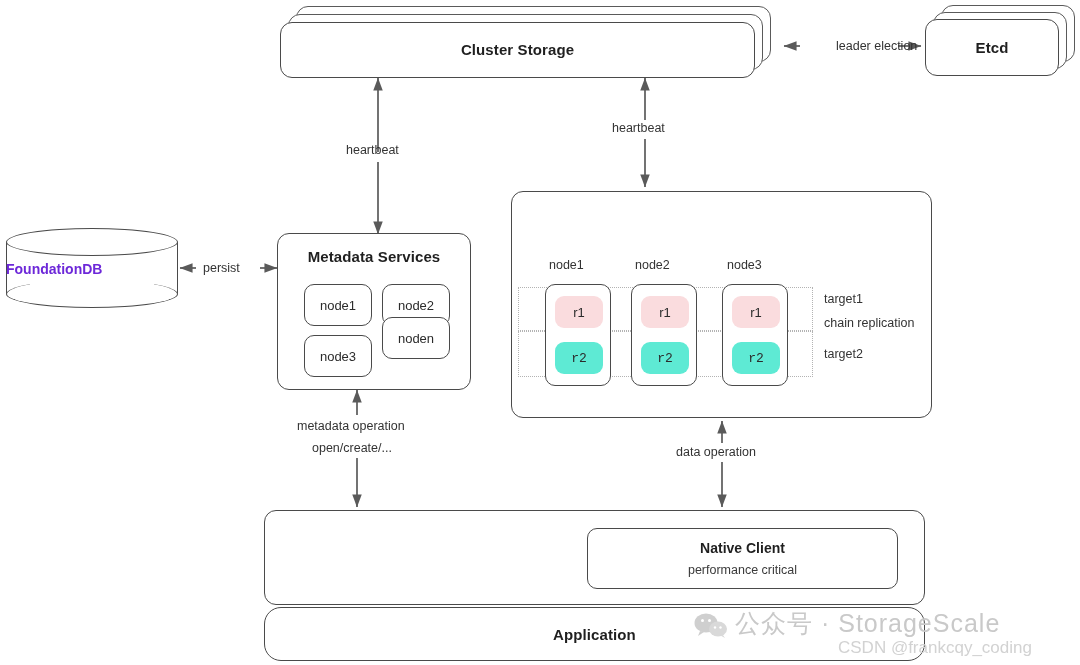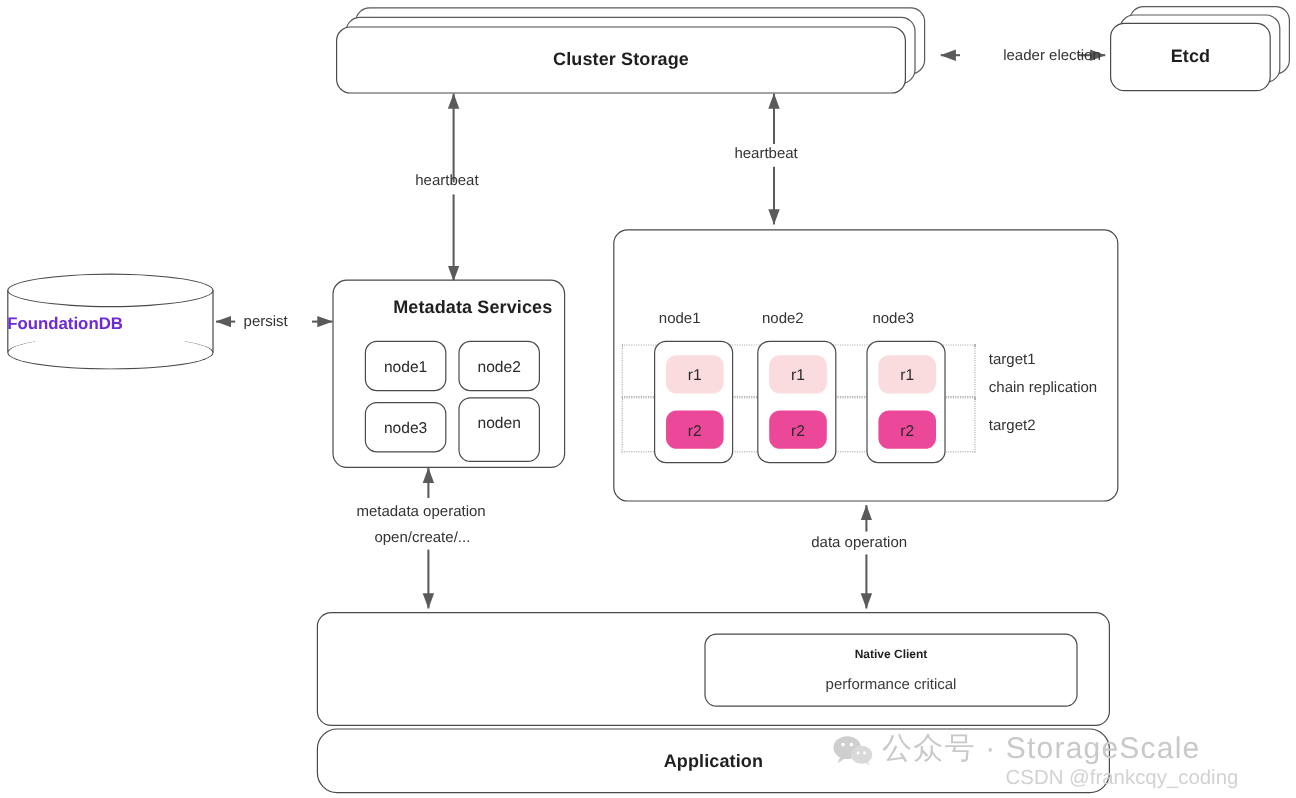--- a/index.html
+++ b/index.html
@@ -18,21 +18,21 @@
 
   
   .stack-l{position:absolute;box-sizing:border-box;border:1.6px solid #5a5a5a;
            border-radius:12px;background:#fff;}
 
   
   .chip{position:absolute;box-sizing:border-box;border-radius:9px;
         display:flex;align-items:center;justify-content:center;
         font-size:13px;color:#2b2b2b;}
   .chip.r1{background:#fadcde;}
-  .chip.r2{background:#ec4899;}
+  .chip.r2{background:#5eead4;font-family:Liberation Mono, monospace;}
 
   
   .band{position:absolute;box-sizing:border-box;border:1.4px dotted #b3b3b3;
         background:transparent;}
 
   
   .cyl-body{position:absolute;box-sizing:border-box;border:1.6px solid #4a4a4a;
             border-top:none;border-bottom:none;background:#fff;}
   .cyl-top,.cyl-bot{position:absolute;box-sizing:border-box;
             border:1.6px solid #4a4a4a;border-radius:50%;background:#fff;}
@@ -100,32 +100,32 @@
 
   <div style="position:absolute;left:6px;top:228px;width:172px;height:80px;">
     <div class="cyl-body" style="left:0;top:14px;width:172px;height:52px;"></div>
     <div class="cyl-top" style="left:0;top:0;width:172px;height:28px;"></div>
     <div class="cyl-bot" style="left:0;top:52px;width:172px;height:28px;border-top:none;"></div>
     <div class="cyl-label" style="top:33px;">FoundationDB</div>
   </div>
 
   <div class="lbl" style="left:203px;top:261px;">persist</div>
 
-  <div class="box" style="left:277px;top:233px;width:194px;height:157px;padding-left:20px;">
+  <div class="box" style="left:277px;top:233px;width:194px;height:157px;">
     <div class="title" style="top:14px;">Metadata Services</div>
     <div class="box sub" style="left:26px;top:50px;width:68px;height:42px;">
       <div class="ctext" style="top:13px;font-size:13px;">node1</div>
     </div>
     <div class="box sub" style="left:104px;top:50px;width:68px;height:42px;">
       <div class="ctext" style="top:13px;font-size:13px;">node2</div>
     </div>
     <div class="box sub" style="left:26px;top:101px;width:68px;height:42px;">
       <div class="ctext" style="top:13px;font-size:13px;">node3</div>
     </div>
-    <div class="box sub" style="left:104px;top:97px;width:68px;height:54px;">
+    <div class="box sub" style="left:104px;top:83px;width:68px;height:42px;">
       <div class="ctext" style="top:13px;font-size:13px;">noden</div>
     </div>
   </div>
 
   <div class="box" style="left:511px;top:191px;width:421px;height:227px;">
 
     <div class="band" style="left:6px;top:95px;width:295px;height:44px;"></div>
     <div class="band" style="left:6px;top:139px;width:295px;height:46px;"></div>
 
     <div class="box sub" style="left:33px;top:92px;width:66px;height:102px;">
@@ -149,21 +149,21 @@
     <div class="lbl" style="left:312px;top:124px;">chain replication</div>
     <div class="lbl" style="left:312px;top:155px;">target2</div>
   </div>
 
   <div class="lbl" style="left:297px;top:419px;">metadata operation</div>
   <div class="lbl" style="left:312px;top:441px;">open/create/...</div>
   <div class="lbl" style="left:676px;top:445px;">data operation</div>
 
   <div class="box" style="left:264px;top:510px;width:661px;height:95px;">
     <div class="box sub" style="left:322px;top:17px;width:311px;height:61px;">
-      <div class="ctext" style="top:11px;font-size:10px;font-weight:bold;color:#1f1f1f;">Native Client</div>
+      <div class="ctext" style="top:11px;font-size:14px;font-weight:bold;color:#1f1f1f;">Native Client</div>
       <div class="ctext" style="top:34px;font-size:12.5px;color:#3a3a3a;">performance critical</div>
     </div>
   </div>
 
   <div class="box" style="left:264px;top:607px;width:661px;height:54px;border-radius:17px;">
     <div class="title" style="top:18px;">Application</div>
   </div>
 
   <div class="wm-icon" style="left:694px;top:612px;width:34px;height:26px;">
     <svg width="34" height="26" viewBox="0 0 34 26">

